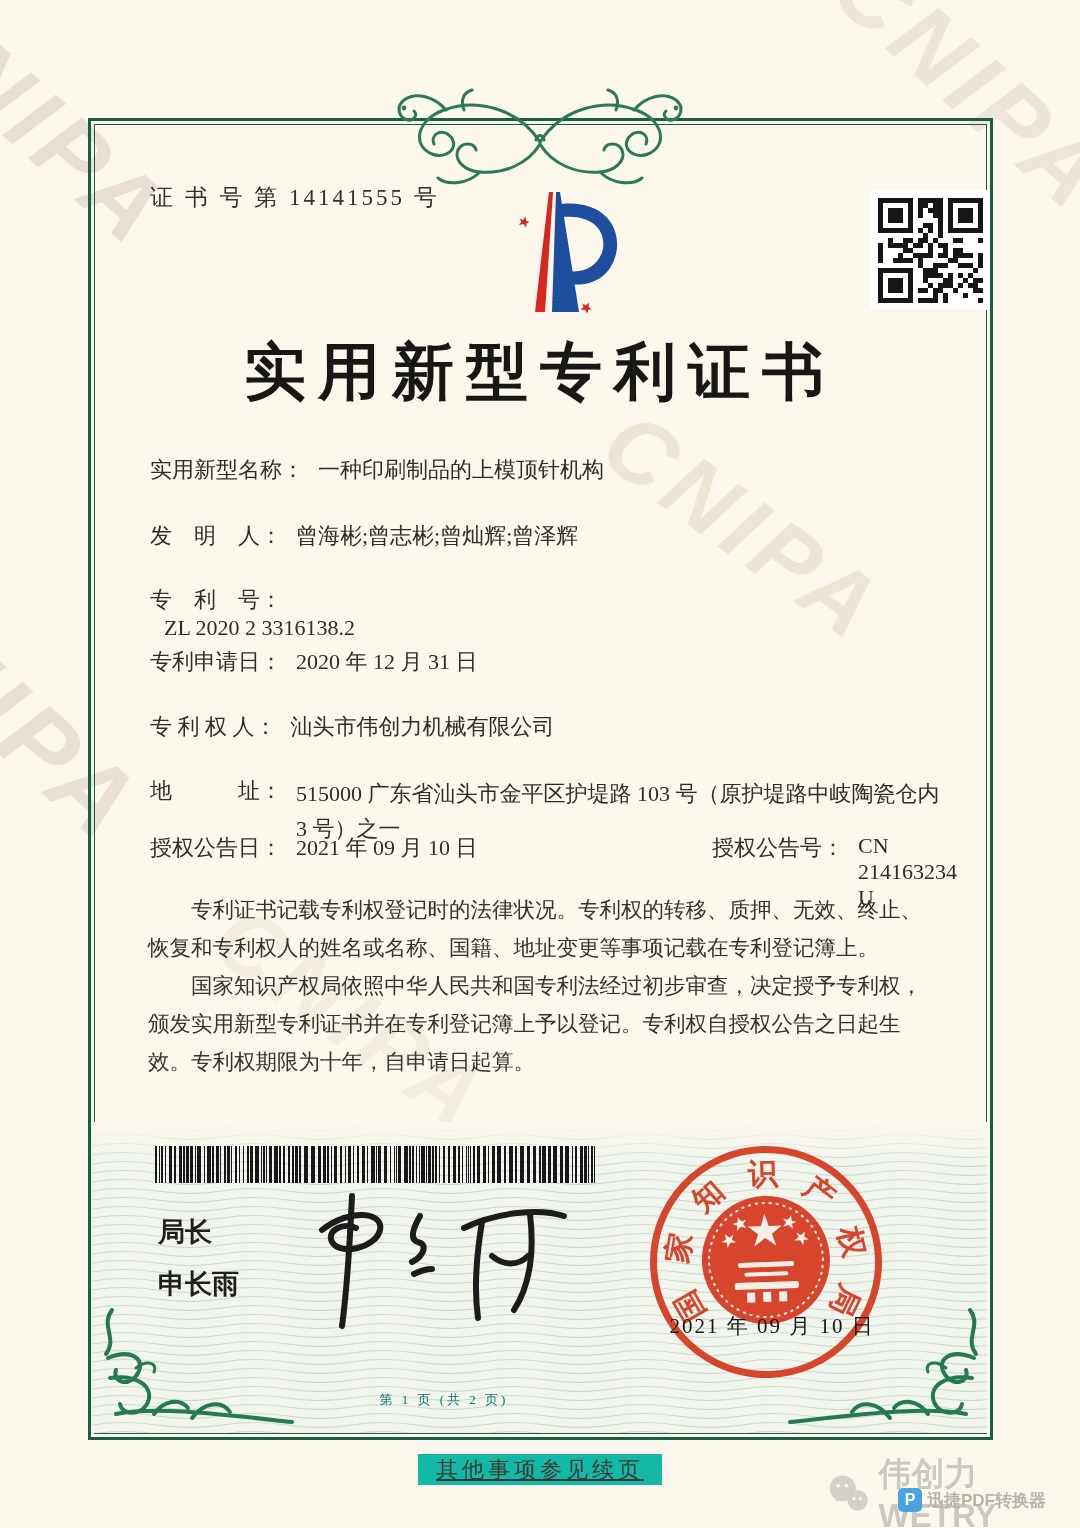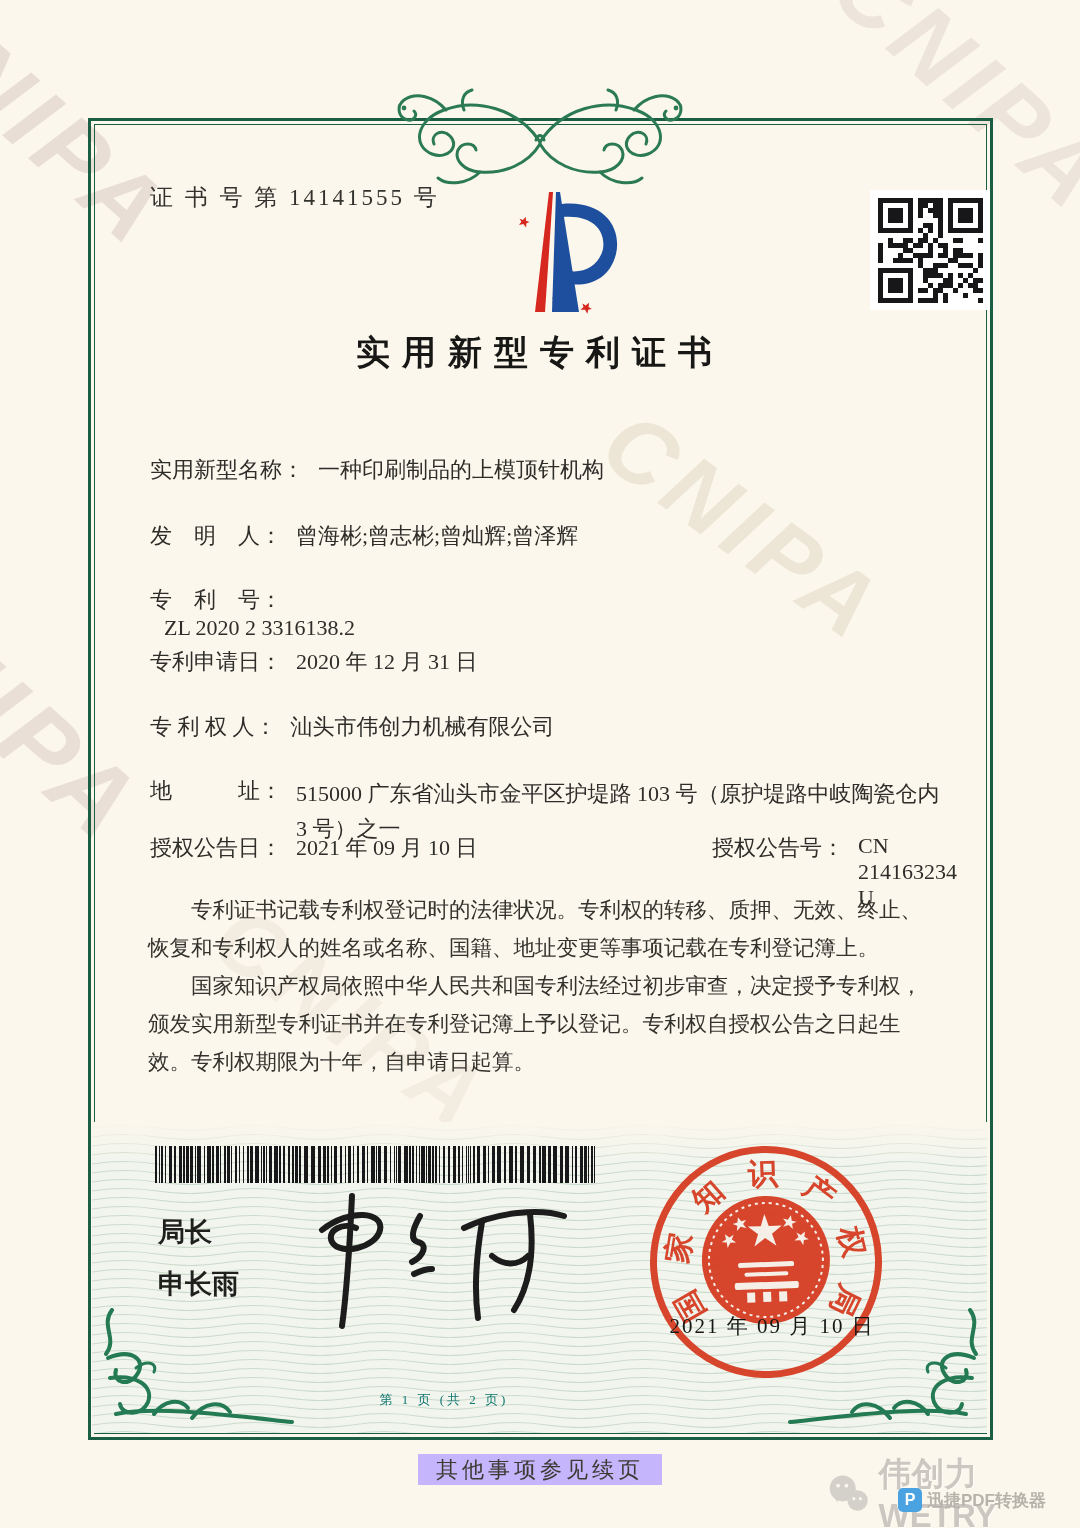--- a/index.html
+++ b/index.html
@@ -23,21 +23,21 @@
   .frame{position:absolute; left:88px; top:118px; width:899px; height:1316px;
     border:3px solid #1a5f43;}
   .frame-inner{position:absolute; left:3px; top:3px; right:3px; bottom:3px; border:1px solid #1a5f43;}
   .ornament{position:absolute; pointer-events:none;}
   
   .cert-no{position:absolute; left:150px; top:182px; font-size:23px; letter-spacing:3px; color:#33322e;}
   .cnipa-logo{position:absolute; left:452px; top:182px;}
   .qr-box{position:absolute; left:870px; top:190px; width:120px; height:120px; background:#fff;
     display:flex; align-items:center; justify-content:center;}
   .title{position:absolute; left:0; top:330px; width:1080px; text-align:center;
-    font-size:34px; font-weight:bold; letter-spacing:12px; color:#171715;}
+    font-size:62px; font-weight:bold; letter-spacing:12px; color:#171715;}
   
   .row{position:absolute; left:150px; font-size:22px; color:#2e2d29; display:flex;}
   .row .lbl{white-space:nowrap;}
   .row .val{margin-left:14px;}
   .addr-val{width:648px; line-height:35px;}
   .grant2{position:absolute; left:562px; top:0; display:flex;}
   
   .paras{position:absolute; left:148px; top:891px; width:792px; font-size:21.5px; line-height:38px; color:#33322c;}
   .paras p{margin:0; text-indent:2em;}
   
@@ -57,21 +57,21 @@
     display:flex; align-items:center; justify-content:center;
     font-size:30px; font-weight:bold; color:#d5381c; transform-origin:center;}
   .seal-emblem{position:absolute; left:46px; top:44px; opacity:.92;}
   .seal-date{position:absolute; left:652px; top:1312px; width:240px; z-index:5; text-align:center;
     font-size:21px; letter-spacing:2px; color:#161614;}
   .page-num{position:absolute; left:0; top:1391px; width:888px; text-align:center; z-index:4;
     font-size:13px; letter-spacing:3px; color:#0f766e;}
   
   .cont-note{position:absolute; left:0; top:1455px; width:1080px; text-align:center; z-index:4;
     font-size:22px; letter-spacing:4px; color:#3c3a33;}
-  .cont-note span{background:#c4b5fd; padding:3px 18px;}
+  .cont-note span{background:#14b8a6; padding:3px 18px;text-decoration:underline;}
   .wetry{position:absolute; left:826px; top:1452px; z-index:5; display:flex; align-items:center; gap:8px;
     font-family:"Liberation Sans","DejaVu Sans",sans-serif; font-weight:bold; font-size:33px;
     color:#ccc8c1; text-shadow:1px 1px 0 #fffdf6;}
   .pdftool{position:absolute; left:898px; top:1488px; z-index:6; display:flex; align-items:center; gap:5px;
     font-family:"Liberation Sans","DejaVu Sans",sans-serif; font-weight:bold; font-size:17px; color:#b7b3ab;}
   .pdficon{width:24px; height:24px; background:#4aa3e0; border-radius:5px; color:#fff;
     display:flex; align-items:center; justify-content:center; font-size:16px;}
 </style>
 </head>
 <body>

